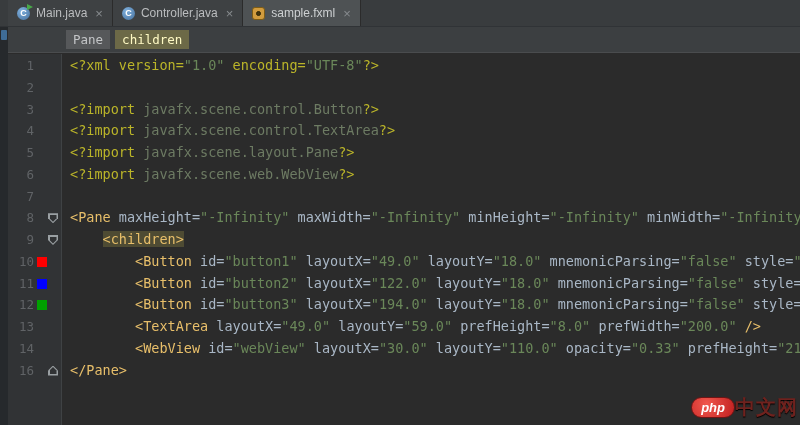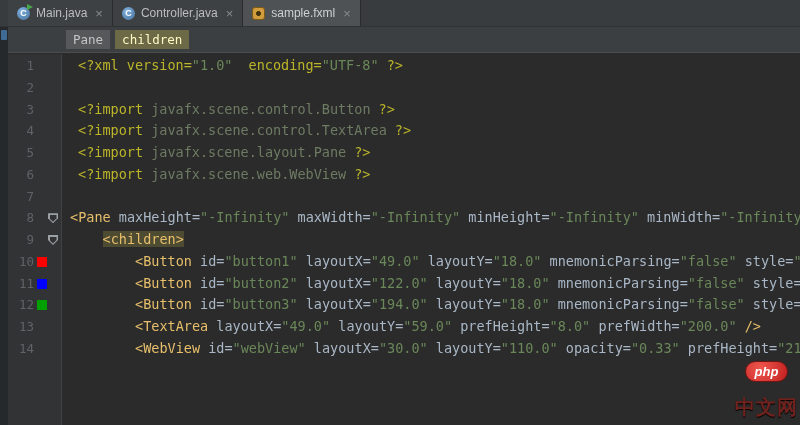--- a/index.html
+++ b/index.html
@@ -45,31 +45,31 @@
   .ln { width:26px; text-align:right; color:#606366; font-size:12.5px; flex:none; }
   .gut { width:29px; flex:none; position:relative; }
   .swatch { display:block; position:absolute; left:3px; top:6px; width:10px; height:10px; }
   .fold { display:block; position:absolute; right:5px; top:6px; width:10px; height:10px; }
   .fold.down { clip-path:polygon(0 0,100% 0,100% 50%,50% 100%,0 50%); background:#9aa0a3; }
   .fold.up   { clip-path:polygon(50% 0,100% 50%,100% 100%,0 100%,0 50%); background:#9aa0a3; }
   .fold b { display:block; position:absolute; left:1.5px; top:1.5px; right:1.5px; bottom:1.5px; }
   .fold.down b { clip-path:polygon(0 0,100% 0,100% 50%,50% 100%,0 50%); background:#313335; }
   .fold.up b   { clip-path:polygon(50% 0,100% 50%,100% 100%,0 100%,0 50%); background:#313335; }
   .code { white-space:pre; padding-left:7px; flex:1; overflow:hidden; color:#a9b7c6; }
-  .tk-pi   { color:#bbb529;margin-left:8px; }
+  .tk-pi   { color:#bbb529; }
   .tk-imp  { color:#6d7b63; }
   .tk-tag  { color:#e8bf6a; }
   .tk-attr { color:#a9b7c6; }
   .tk-str  { color:#6a8759; }
   .tk-plain{ color:#a9b7c6; }
   .tk-taghl{ color:#e8bf6a; background:#4e4b33;margin-top:32px; }
   .caret { display:inline-block; width:2px; height:15px; background:#d2d2d2; vertical-align:-3px; }
 
   
-  .wm { position:absolute; right:2px; bottom:4px; display:flex; align-items:center; gap:12px;flex-direction:column; }
+  .wm { position:absolute; right:2px; bottom:4px; display:flex; align-items:center; gap:0; }
   .wm-badge { background:radial-gradient(circle at 35% 30%, #f0574d, #c01f1f); color:#fff;
               font-style:italic; font-weight:bold; font-size:13px; padding:2px 9px; border-radius:12px;
               border:1px solid #701414; font-family:"Liberation Sans",sans-serif; }
   .wm-text { color:#6f221e; font-weight:bold; font-size:20px; letter-spacing:1px;
              text-shadow:0 1px 1px #000; }
 </style>
 </head>
 <body>
 
 <div class="tabbar">
@@ -186,19 +186,28 @@
       <div class="line">
         <span class="ln">13</span>
         <span class="gut"></span>
         <code class="code"><span class="tk-plain">        </span><span class="tk-tag">&lt;TextArea</span><span class="tk-attr"> layoutX=</span><span class="tk-str">"49.0"</span><span class="tk-attr"> layoutY=</span><span class="tk-str">"59.0"</span><span class="tk-attr"> prefHeight=</span><span class="tk-str">"8.0"</span><span class="tk-attr"> prefWidth=</span><span class="tk-str">"200.0"</span><span class="tk-tag"> /&gt;</span></code>
       </div>
       <div class="line">
         <span class="ln">14</span>
         <span class="gut"></span>
         <code class="code"><span class="tk-plain">        </span><span class="tk-tag">&lt;WebView</span><span class="tk-attr"> id=</span><span class="tk-str">"webView"</span><span class="tk-attr"> layoutX=</span><span class="tk-str">"30.0"</span><span class="tk-attr"> layoutY=</span><span class="tk-str">"110.0"</span><span class="tk-attr"> opacity=</span><span class="tk-str">"0.33"</span><span class="tk-attr"> prefHeight=</span><span class="tk-str">"218.</span></code>
       </div>
+      <div class="line">
+        <span class="ln">16</span>
+        <span class="gut">
+          <i class="fold up">
+            <b></b>
+          </i>
+        </span>
+        <code class="code"><span class="tk-tag">&lt;/Pane&gt;</span></code>
+      </div>
     </div>
 </div>
 
 <div class="wm">
   <span class="wm-badge">php</span>
   <span class="wm-text">中文网</span>
 </div>
 
 </body></html>

